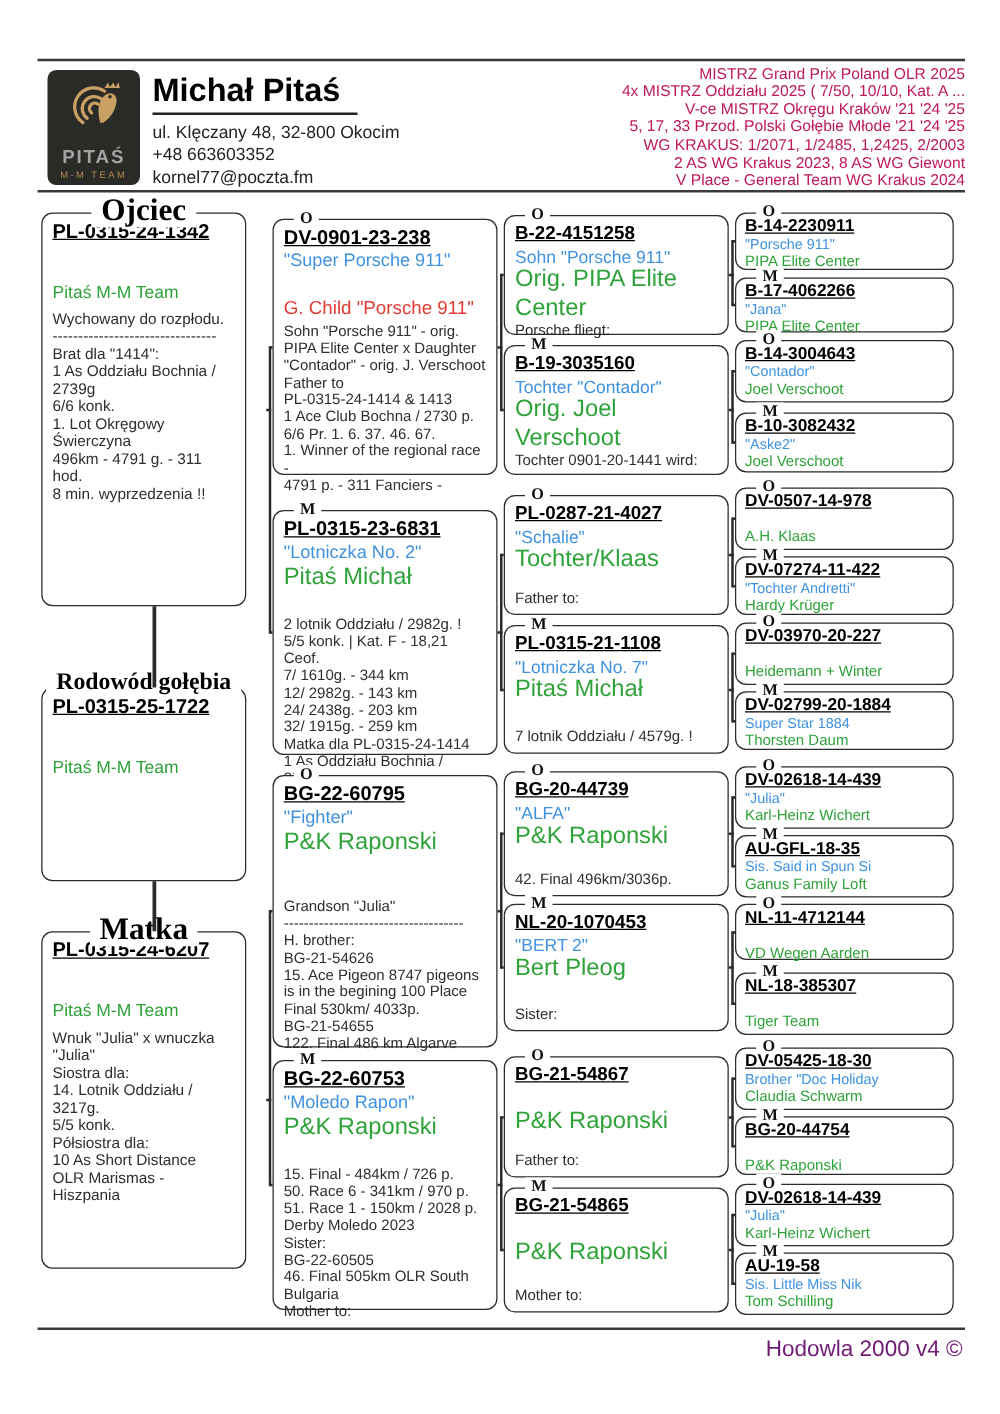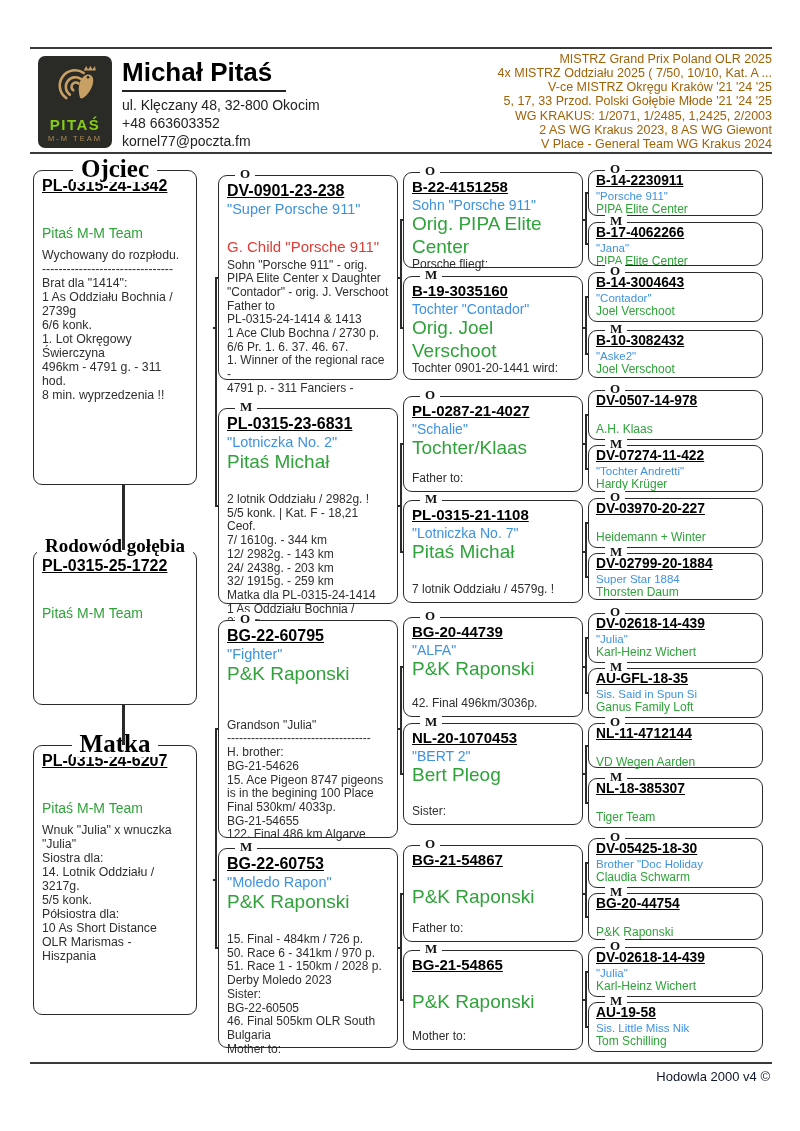--- a/index.html
+++ b/index.html
@@ -2,27 +2,27 @@
 <html><head>
 <meta charset="utf-8">
 <style>
   html,body{margin:0;padding:0;background:#fff;}
   #page{position:relative;width:800px;height:1131px;background:#fff;overflow:hidden;
         font-family:"Liberation Sans",sans-serif;color:#2e2e2e;}
   .hrule{position:absolute;background:#3a3a3a;height:2px;}
   
   #logo{position:absolute;left:38px;top:56px;width:74px;height:92px;background:#2a2a26;
         border-radius:7px;display:flex;flex-direction:column;align-items:center;justify-content:flex-start;}
-  #logo .brand{color:#84cc16;font-weight:bold;font-size:15px;letter-spacing:1.5px;line-height:1;margin-top:1px;}
+  #logo .brand{color:#a3a3a3;font-weight:bold;font-size:15px;letter-spacing:1.5px;line-height:1;margin-top:1px;}
   #logo .sub{color:#b08c55;font-size:7.5px;letter-spacing:2px;line-height:1;margin-top:3px;}
   #owner-name{position:absolute;left:122px;top:57px;font-size:26px;font-weight:bold;color:#000;
         border-bottom:2px solid #222;padding:0 14px 2px 0;}
   #addr{position:absolute;left:122px;top:96px;font-size:14px;line-height:1.3;color:#222;white-space:pre-line;}
   #achv{position:absolute;right:28px;top:52px;width:470px;text-align:right;font-size:12.5px;
-        line-height:1.13;color:#a16207;white-space:pre-line;}
+        line-height:1.13;color:#be185d;white-space:pre-line;}
   
   .box{position:absolute;background:#fff;border:1.6px solid #2b2b2b;border-radius:9px;
        box-sizing:border-box;padding:5px 8px 4px;}
   .marker{position:absolute;top:-9px;left:16px;background:#fff;padding:0 5px;
        font-family:"Liberation Serif",serif;font-weight:bold;font-size:13px;color:#111;line-height:1;}
   .biglabel{position:absolute;top:-15px;left:0;right:0;text-align:center;line-height:1;}
   .biglabel span{background:#fff;padding:0 8px;font-family:"Liberation Serif",serif;
        font-weight:bold;color:#000;}
   .lab-lg span{font-size:25px;}
   .lab-md span{font-size:19px;}
@@ -39,21 +39,21 @@
   .g3{left:403px;width:180px;display:flex;flex-direction:column;}
   .g3 .ring{font-size:15px;}
   .g3 .bname{font-size:14px;}
   .g3 .body{margin-top:auto;margin-bottom:1px;}
   .g4{left:588px;width:175px;padding:2px 7px;}
   .g4 .ring{font-size:13.8px;line-height:1.2;}
   .g4 .bname{font-size:11.5px;min-height:13px;line-height:1.1;}
   .g4 .owner{font-size:12px;line-height:1.15;}
   .cline{position:absolute;background:#2b2b2b;}
   
-  #foot-text{position:absolute;right:30px;top:1069px;font-size:13px;color:#0f172a;}
+  #foot-text{position:absolute;right:30px;top:1069px;font-size:18px;color:#701a75;}
 </style>
 </head>
 <body>
 
 <div id="page">
 
   <div class="hrule" style="left:30px;top:47px;width:742px;"></div>
   <div class="hrule" style="left:30px;top:152px;width:742px;"></div>
 
   <div id="logo">

